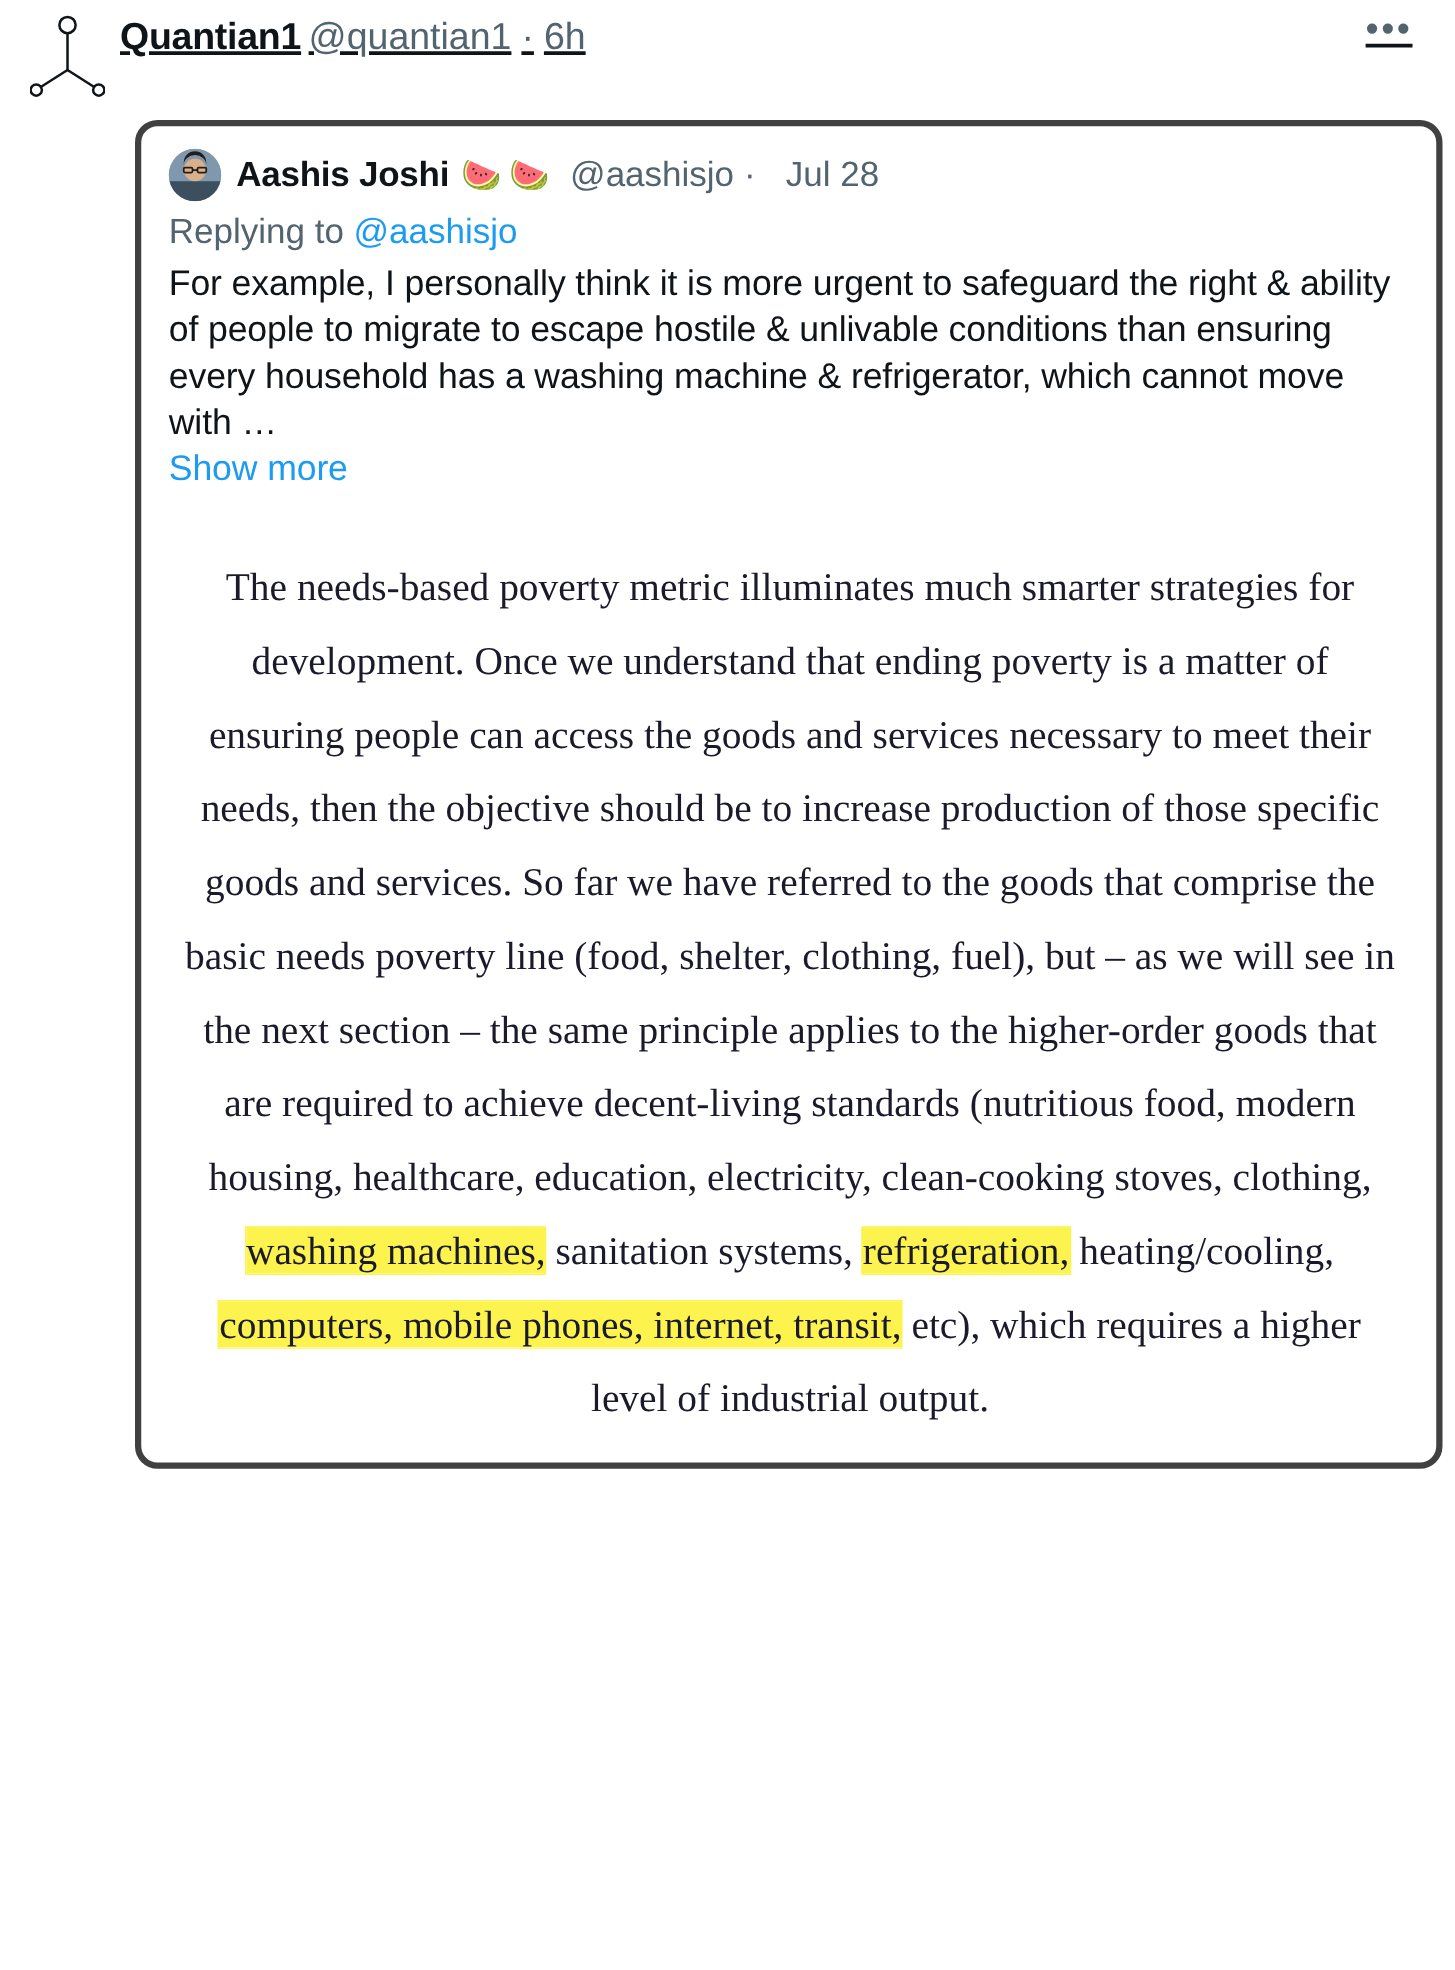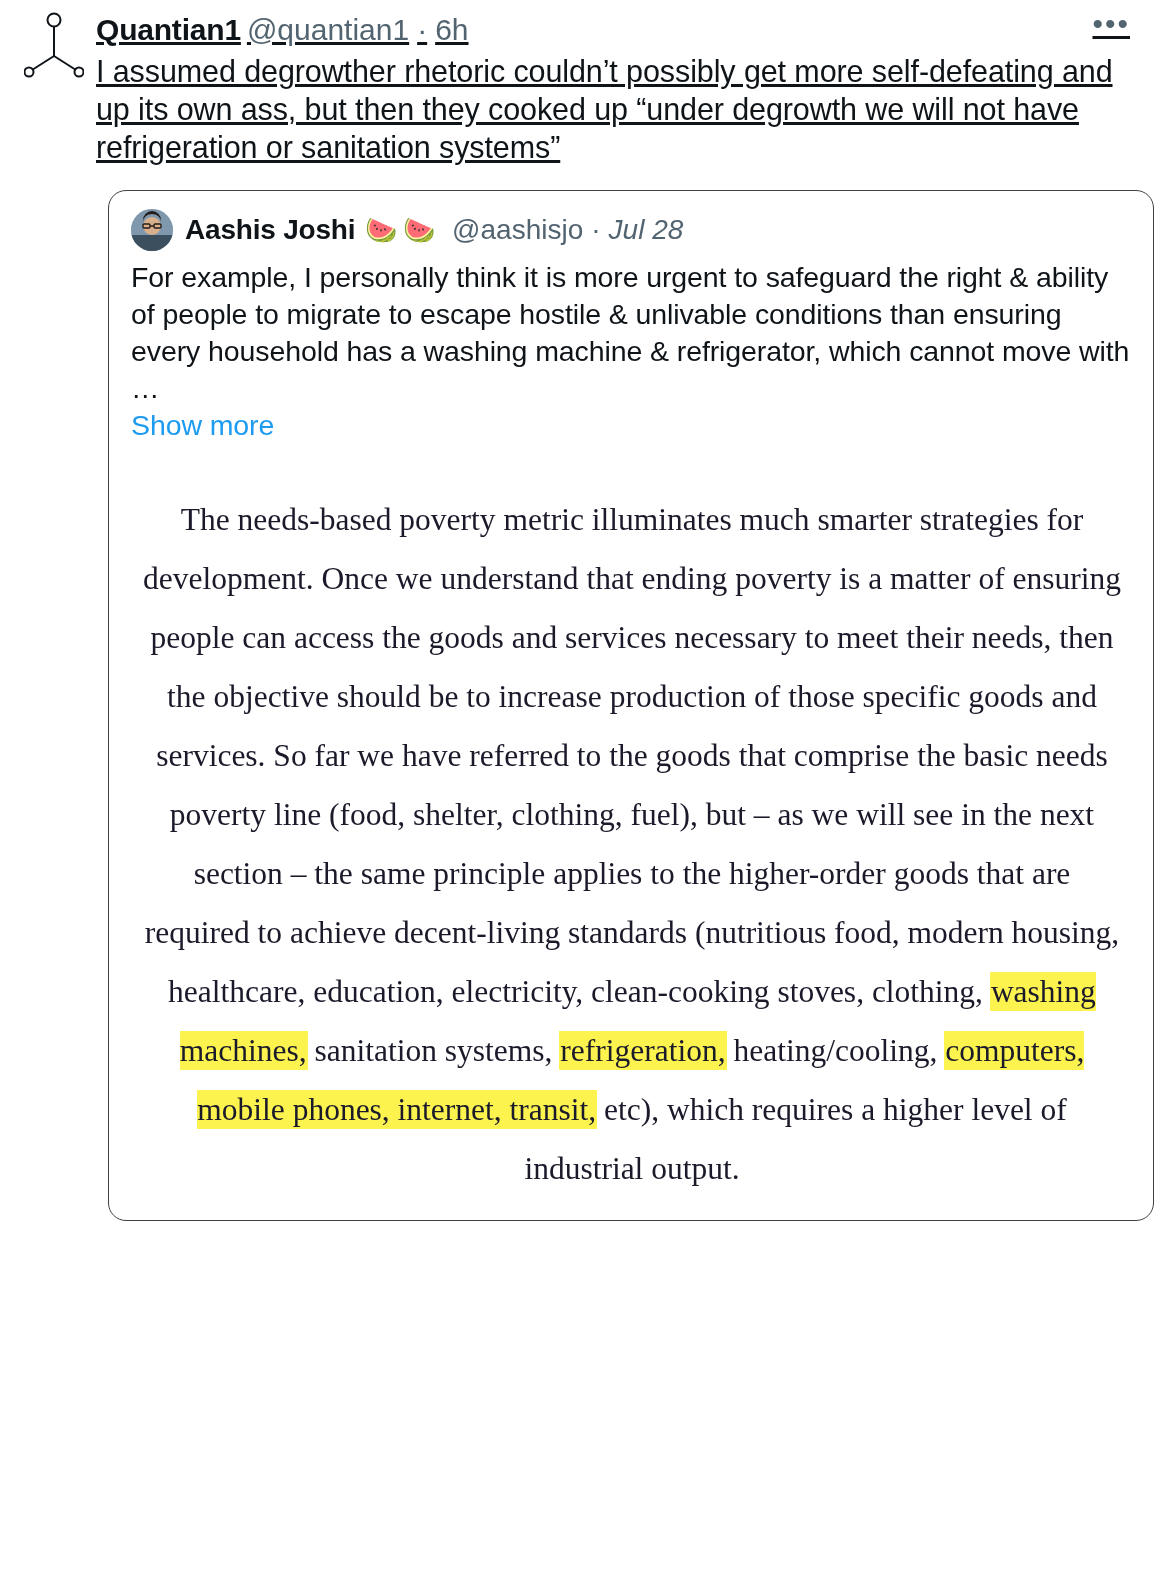--- a/index.html
+++ b/index.html
@@ -85,21 +85,21 @@
     color: #0f1419;
     margin-top: 2px;
     letter-spacing: -0.1px;
   }
 
   
   .quote-card {
     margin: 24px 0 0 84px;
     width: 1046px;
     box-sizing: border-box;
-    border: 1px solid #404040;
+    border: 5px solid #404040;
     border-radius: 18px;
     padding: 18px 22px 22px 22px;
     background: #fff;
   }
 
   .q-name-row {
     display: flex;
     align-items: center;
     height: 42px;
   }
@@ -201,21 +201,20 @@
     <div class="tweet-body">
 
       <div class="name-row">
         <span class="display-name">Quantian1</span>
         <span class="handle-dot">@quantian1</span>
         <span class="handle-dot" style="margin-left:8px;">·</span>
         <span class="handle-dot" style="margin-left:8px;">6h</span>
         <span class="more-btn">•••</span>
       </div>
 
-      <div class="tweet-text">I assumed degrowther rhetoric couldn’t possibly get more self-defeating and up its own ass, but then they cooked up “under degrowth we will not have refrigeration or sanitation systems”</div>
 
     </div>
   </div>
 
   <div class="quote-card">
 
     <div class="q-name-row">
       <div class="q-avatar">
         <svg width="42" height="42" viewBox="0 0 42 42" xmlns="http://www.w3.org/2000/svg">
           <rect width="42" height="42" fill="#7f98ad"></rect>
@@ -224,23 +223,26 @@
           <path d="M12 13 a9 8 0 0 1 18 0 l0 -2 a9 9 0 0 0 -18 0 z" fill="#241d18"></path>
           <rect x="12" y="15" width="7" height="4" rx="1" fill="none" stroke="#241d18" stroke-width="1.4"></rect>
           <rect x="23" y="15" width="7" height="4" rx="1" fill="none" stroke="#241d18" stroke-width="1.4"></rect>
           <line x1="19" y1="17" x2="23" y2="17" stroke="#241d18" stroke-width="1.4"></line>
         </svg>
       </div>
       <span class="q-name">Aashis Joshi</span>
       <span class="q-emoji">🍉🍉</span>
       <span class="q-handle">@aashisjo</span>
       <span class="q-handle" style="margin-left:8px;">·</span>
-      <span class="q-handle" style="margin-left:8px;font-style:italic;">Jul 28</span>
-    </div>
-
+      <span class="q-handle" style="margin-left:24px;">Jul 28</span>
+    </div>
+
+    <div class="replying">
+      <span>Replying to </span><span class="mention">@aashisjo</span>
+    </div>
 
     <div class="q-text">
       <span>For example, I personally think it is more urgent to safeguard the right &amp; ability of people to migrate to escape hostile &amp; unlivable conditions than ensuring every household has a washing machine &amp; refrigerator, which cannot move with …</span><br>
       <span class="show-more">Show more</span>
     </div>
 
     <div class="embedded-shot">
       <p id="passage" style="margin:0;"><span>The needs-based poverty metric illuminates much smarter strategies for development. Once we understand that ending poverty is a matter of ensuring people can access the goods and services necessary to meet their needs, then the objective should be to increase production of those specific goods and services. So far we have referred to the goods that comprise the basic needs poverty line (food, shelter, clothing, fuel), but – as we will see in the next section – the same principle applies to the higher-order goods that are required to achieve decent-living standards (nutritious food, modern housing, healthcare, education, electricity, clean-cooking stoves, clothing, </span><span class="hl">washing machines,</span><span> sanitation systems, </span><span class="hl">refrigeration,</span><span> heating/cooling, </span><span class="hl">computers, mobile phones, internet, transit,</span><span> etc), which requires a higher level of industrial output.</span></p>
     </div>
 

